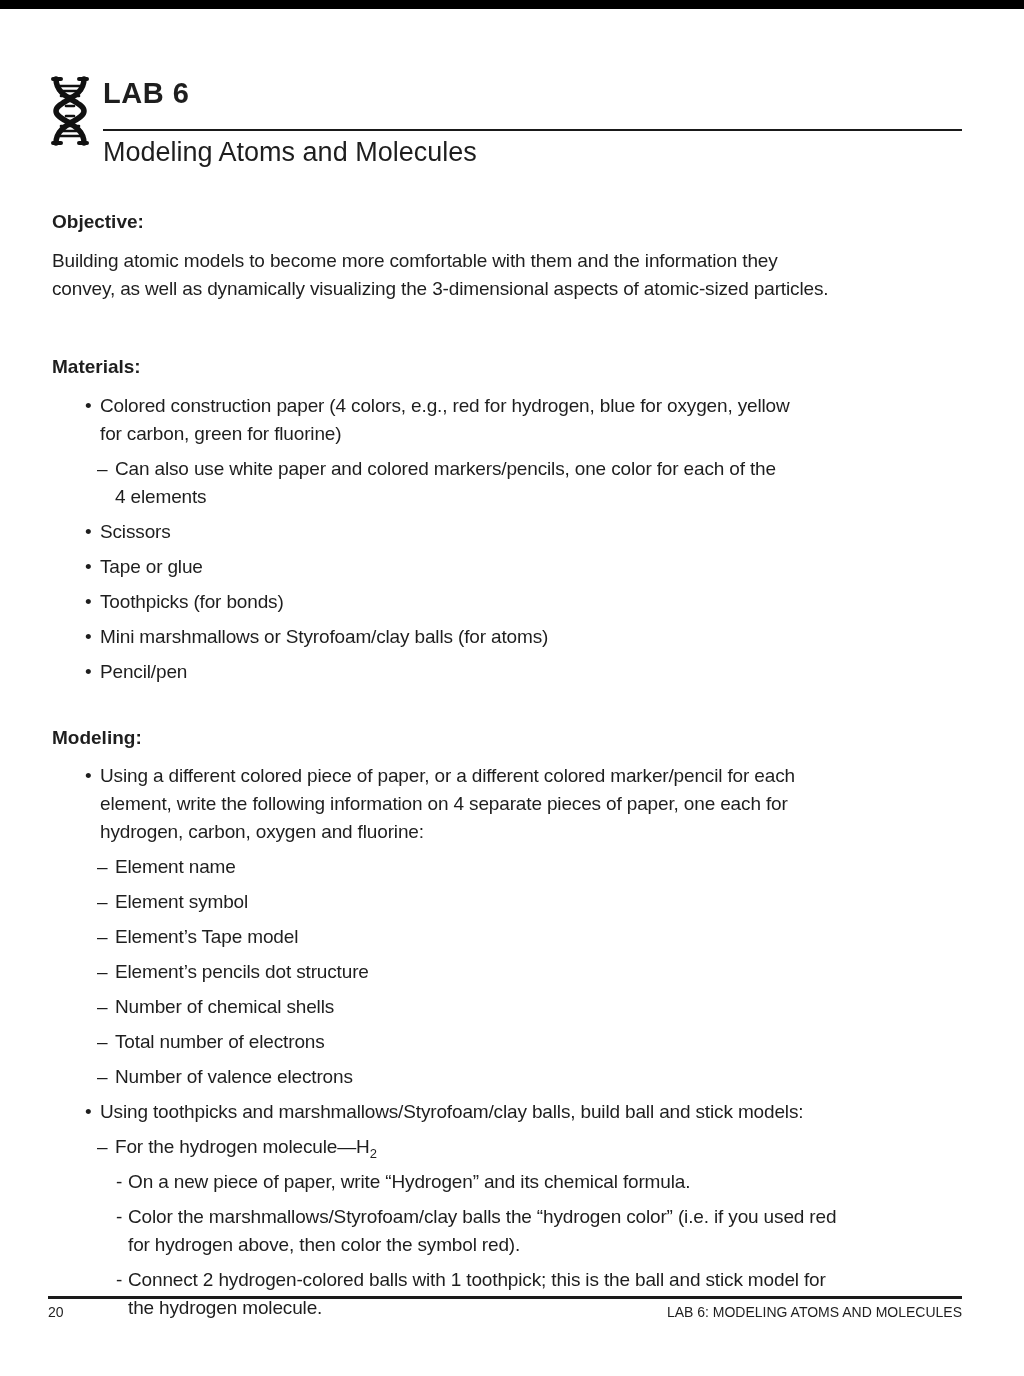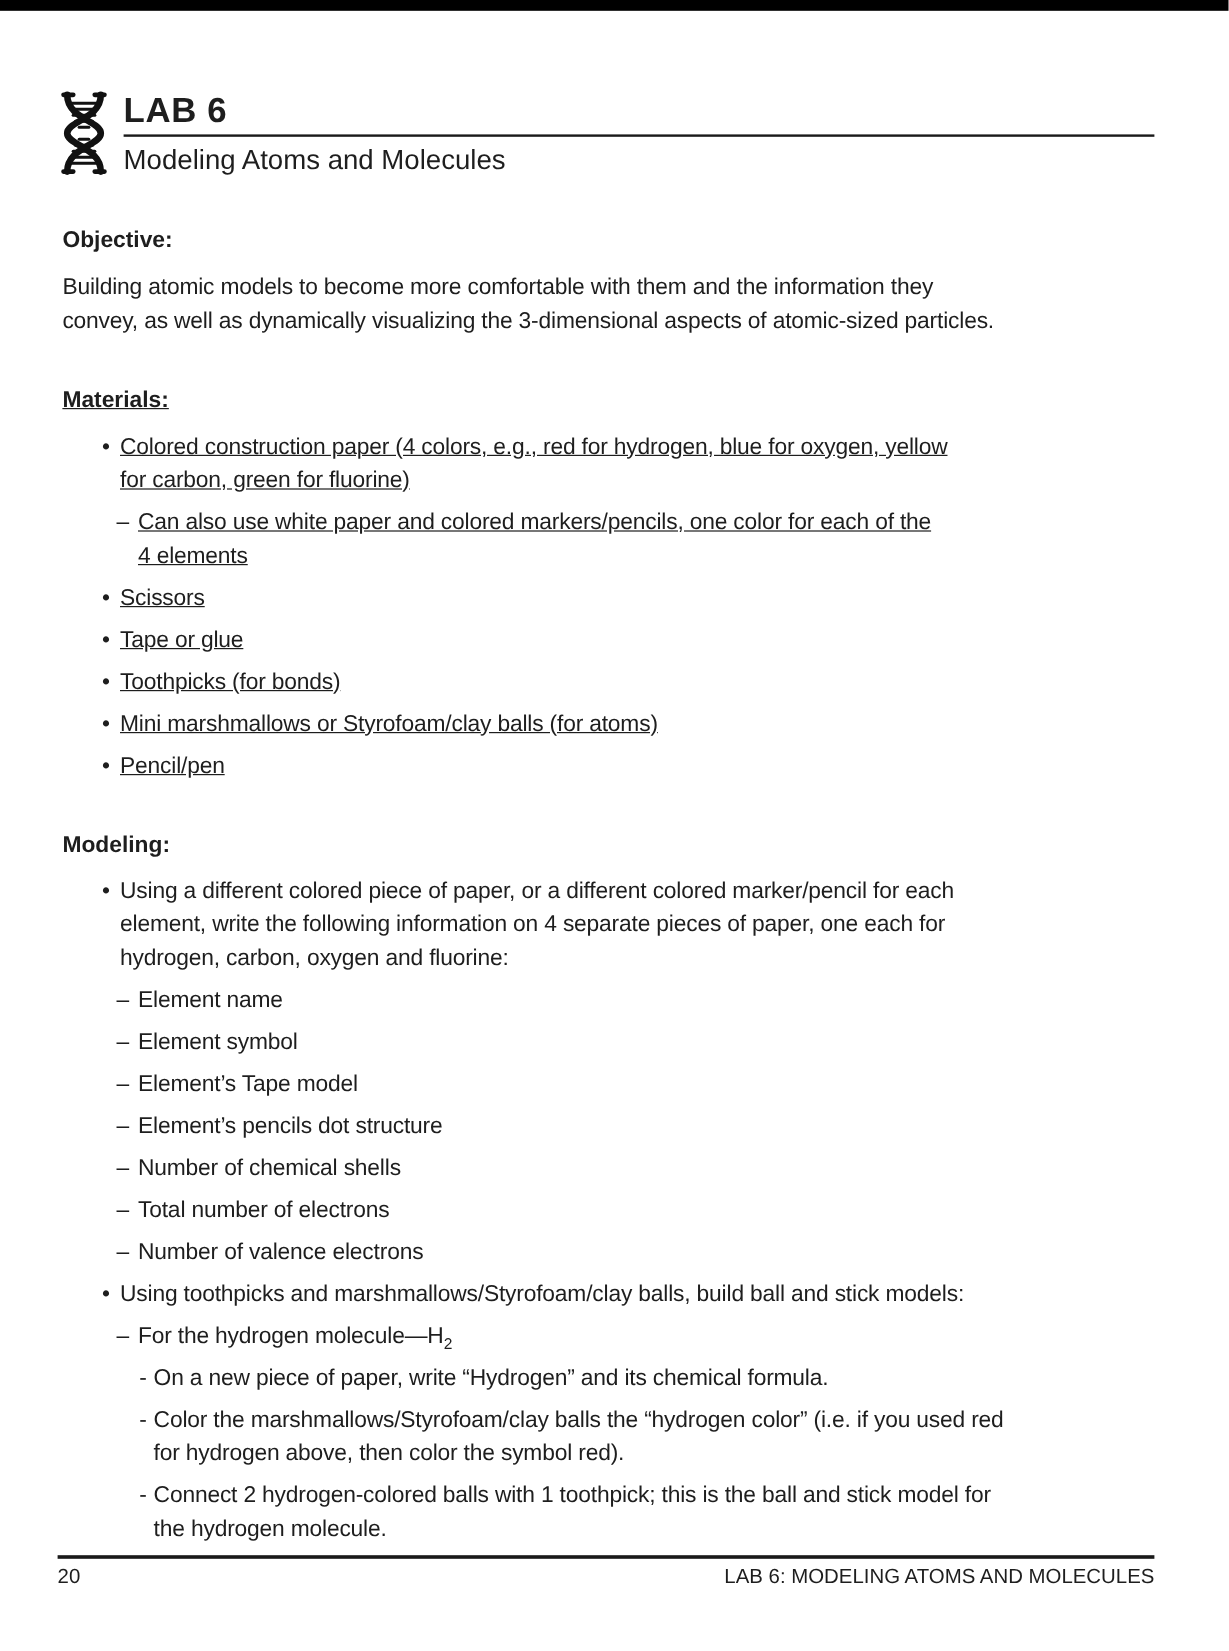--- a/index.html
+++ b/index.html
@@ -10,43 +10,43 @@
     color:#1e1e1e;
     font-family:"Liberation Sans", sans-serif;
     overflow:hidden;
   }
   .topbar{position:absolute;top:0;left:0;right:0;height:9px;background:#000;}
   .header{display:flex;align-items:flex-start;padding:75px 62px 0 48px;}
   .dna{width:44px;height:72px;flex:0 0 auto;}
   .header-text{flex:1;margin-left:11px;padding-top:4px;}
   .lab-title{
     font-size:29px;font-weight:700;letter-spacing:.5px;line-height:1;
-    padding-bottom:4px;border-bottom:2.5px solid #1a1a1a;
+    padding-bottom:21px;border-bottom:2.5px solid #1a1a1a;
   }
-  .subtitle{font-size:23px;font-weight:400;line-height:1.15;margin-top:6px;}
+  .subtitle{font-size:27px;font-weight:400;line-height:1.15;margin-top:6px;}
   .content{padding:0 76px 0 52px;}
   .sec-heading{font-size:19px;font-weight:700;margin:0 0 13px 0;line-height:1.25;}
   .sec-objective{margin-top:42px;}
-  .sec-materials{margin-top:40px;text-decoration:underline;}
+  .sec-materials{margin-top:52px;}
   .sec-procedure{margin-top:40px;}
   .body-text{font-size:19px;line-height:28px;margin:0;white-space:pre-line;letter-spacing:-0.15px;}
   ul.doc-list{list-style:none;margin:0;padding:0;font-size:19px;line-height:28px;letter-spacing:-0.15px;}
   ul.doc-list li{position:relative;margin-bottom:7px;white-space:pre-line;}
   li.bullet{padding-left:48px;}
   li.bullet>.mk{position:absolute;left:33px;top:0;}
   li.dash{padding-left:63px;}
   li.dash>.mk{position:absolute;left:45px;top:0;}
   li.hyphen{padding-left:76px;}
   li.hyphen>.mk{position:absolute;left:64px;top:0;}
   sub{font-size:13px;line-height:0;}
   .footer{
     position:absolute;left:48px;right:62px;top:1296px;
     border-top:3px solid #1a1a1a;
     display:flex;justify-content:space-between;align-items:flex-start;
-    padding-top:5px;font-size:17px;line-height:1.2;
+    padding-top:5px;font-size:14px;line-height:1.2;
   }
 </style>
 </head>
 <body>
 
 <div class="page">
   <div class="topbar"></div>
 
   <div class="header">
     <svg class="dna" viewBox="0 0 44 72" aria-hidden="true">

